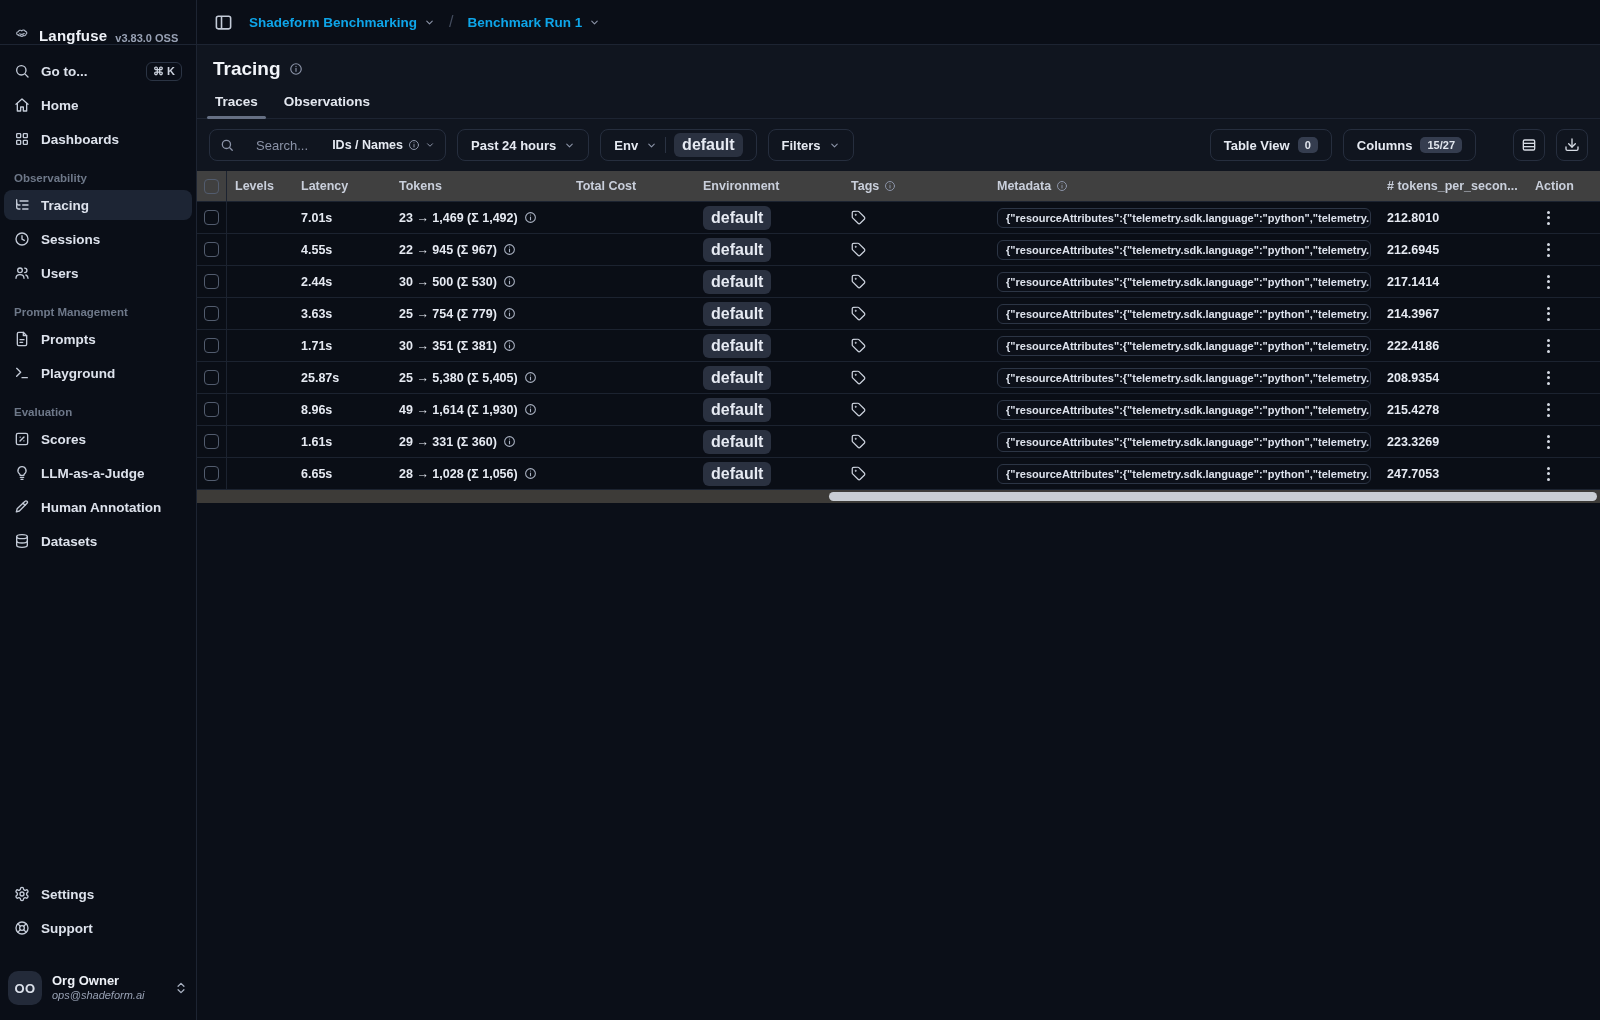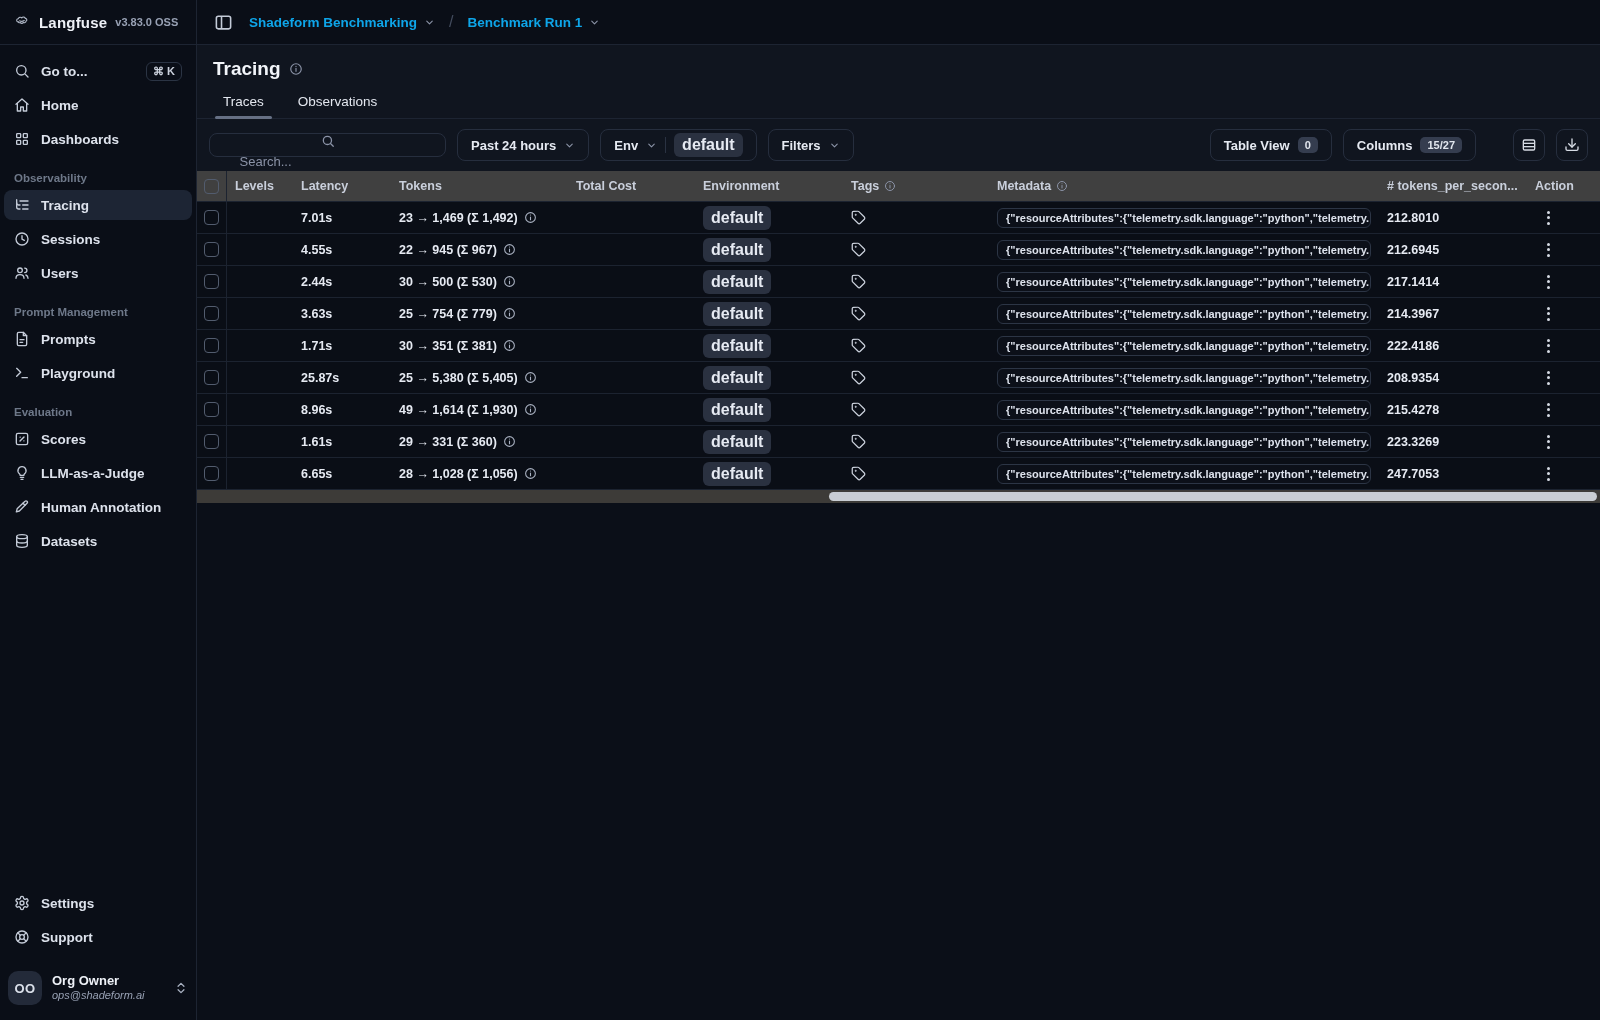--- a/index.html
+++ b/index.html
@@ -8,53 +8,53 @@
     font-family: "Liberation Sans", sans-serif;
     background: #0a0e16;
     color: #e6eaf2;
     -webkit-font-smoothing: antialiased;
   }
   svg { display: block; }
   .app { display: flex; width: 1600px; height: 1020px; }
 
   
   .sidebar { width: 197px; flex: none; background: #0a0e17; border-right: 1px solid #1d2432; display: flex; flex-direction: column; }
-  .sb-header { height: 45px; flex: none; border-bottom: 1px solid #1d2432; display: flex; align-items: center; gap: 8px; padding: 0 14px; }
+  .sb-header { height: 45px; flex: none; border-bottom: 1px solid #1d2432; display: flex; align-items: flex-end; gap: 8px; padding: 0 14px; }
   .logo { color: #aeb6c5; }
   .brand { font-size: 15px; font-weight: bold; color: #eef1f7; letter-spacing: .2px; }
   .version { font-size: 11px; font-weight: 600; color: #98a1b4; }
   .nav { flex: 1; display: flex; flex-direction: column; padding: 9px 4px; overflow: hidden; }
   .nav-item { height: 30px; flex: none; margin: 2px 0; display: flex; align-items: center; gap: 11px; padding: 0 10px; border-radius: 8px; font-size: 13.5px; font-weight: 600; color: #dde2ec; cursor: pointer; }
   .nav-item .ic { width: 16px; height: 16px; color: #c4cbd8; flex: none; }
   .nav-item.active { background: #1d2534; }
   .section-label { font-size: 11.5px; font-weight: 600; color: #6e7889; margin: 16px 10px 4px; }
   .kbd { margin-left: auto; border: 1px solid #2b3444; border-radius: 6px; padding: 2px 6px; font-size: 11px; font-weight: 600; color: #ccd2dd; }
-  .account { display: flex; align-items: center; gap: 10px; padding: 6px 4px; margin-top: 11px; border-radius: 8px; cursor: pointer; }
+  .account { display: flex; align-items: center; gap: 10px; padding: 6px 4px; margin-top: 20px; border-radius: 8px; cursor: pointer; }
   .avatar { width: 34px; height: 34px; flex: none; border-radius: 10px; background: #232a39; color: #dbe0ea; font-size: 13px; font-weight: bold; display: flex; align-items: center; justify-content: center; letter-spacing: .5px; }
   .acc-name { font-size: 13px; font-weight: bold; color: #eef1f7; line-height: 1.25; }
   .acc-email { font-size: 11px; color: #98a1b4; line-height: 1.25; font-style: italic; }
   .unfold { margin-left: auto; color: #a8b0c0; }
 
   
   .main { flex: 1; min-width: 0; display: flex; flex-direction: column; }
   .topbar { height: 45px; flex: none; background: #0a0e17; border-bottom: 1px solid #1d2432; display: flex; align-items: center; gap: 12px; padding: 0 12px; }
   .icon-btn { width: 28px; height: 28px; border-radius: 7px; display: flex; align-items: center; justify-content: center; color: #c4cbd8; cursor: pointer; }
   .crumb { display: flex; align-items: center; gap: 7px; font-size: 13.5px; font-weight: 700; color: #0ea5e9; cursor: pointer; }
   .chev { color: #8b93a7; }
   .slash { color: #434c5e; font-size: 16px; font-weight: 400; padding: 0 2px; }
 
   .page-top { background: #10151f; flex: none; }
   .title-row { display: flex; align-items: center; gap: 8px; padding: 13px 16px 0; }
   .page-title { font-size: 19px; font-weight: bold; color: #f2f5fa; }
   .info-ic { color: #8b93a7; }
   .tabs { display: flex; gap: 26px; padding: 0 18px; margin-top: 9px; border-bottom: 1px solid #1d2432; }
-  .tab { position: relative; padding: 5px 0 9px; font-size: 13.5px; font-weight: 400; color: #e3e7ef; cursor: pointer; margin-left: 8px; }
+  .tab { position: relative; padding: 5px 0 9px; font-size: 13.5px; font-weight: 700; color: #e3e7ef; cursor: pointer; }
   .tab.active::after { content:""; position: absolute; left: -8px; right: -8px; bottom: -1px; height: 3px; border-radius: 2px; background: #667084; }
   .toolbar { display: flex; align-items: center; gap: 11px; padding: 10px 12px; }
-  .searchbox { width: 237px; height: 24px; border: 1px solid #262e3e; border-radius: 8px; display: flex; align-items: center; gap: 6px; padding: 0 10px; flex-direction: column; }
+  .searchbox { width: 237px; height: 32px; border: 1px solid #262e3e; border-radius: 8px; display: flex; align-items: center; gap: 22px; padding: 0 10px; }
   .searchbox input { flex: 1; min-width: 0; background: transparent; border: none; outline: none; color: #e6eaf2; font-size: 13px; font-family: "Liberation Sans", sans-serif; }
   .searchbox input::placeholder { color: #8b93a7; }
   .scope { display: flex; align-items: center; gap: 5px; font-size: 12.5px; font-weight: bold; color: #e6eaf2; cursor: pointer; white-space: nowrap; }
   .btn { height: 32px; border: 1px solid #262e3e; border-radius: 8px; background: transparent; display: inline-flex; align-items: center; gap: 8px; padding: 0 13px; font-size: 13px; font-weight: 600; color: #e6eaf2; cursor: pointer; white-space: nowrap; }
   .vdiv { width: 1px; height: 16px; background: #2a3242; }
   .badge { background: #2a3140; border-radius: 6px; padding: 3px 8px; font-size: 16px; font-weight: 600; color: #e6eaf2; }
   .count-badge { background: #353d4f; border-radius: 5px; padding: 2px 7px; font-size: 11px; font-weight: bold; color: #e1e6ee; }
   .sq-btn { width: 32px; height: 32px; flex: none; border: 1px solid #262e3e; border-radius: 8px; display: flex; align-items: center; justify-content: center; color: #d7dce5; cursor: pointer; }
   .spacer { flex: 1; }
 

